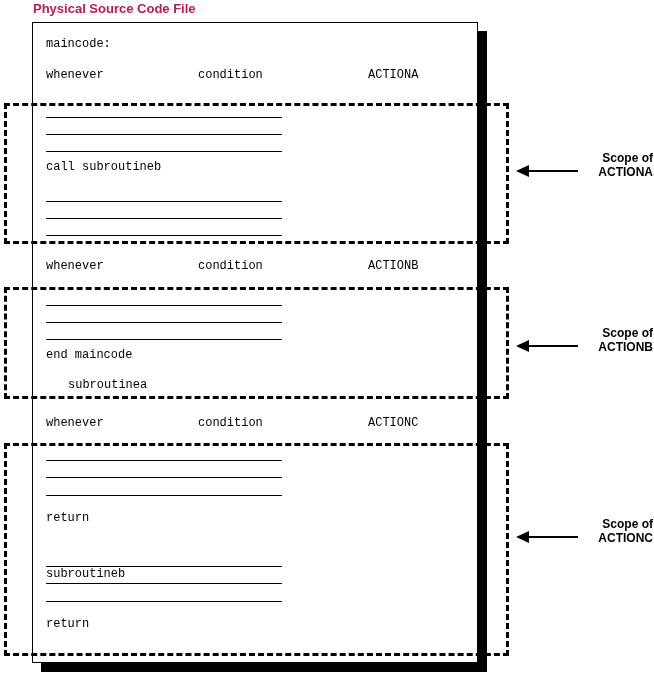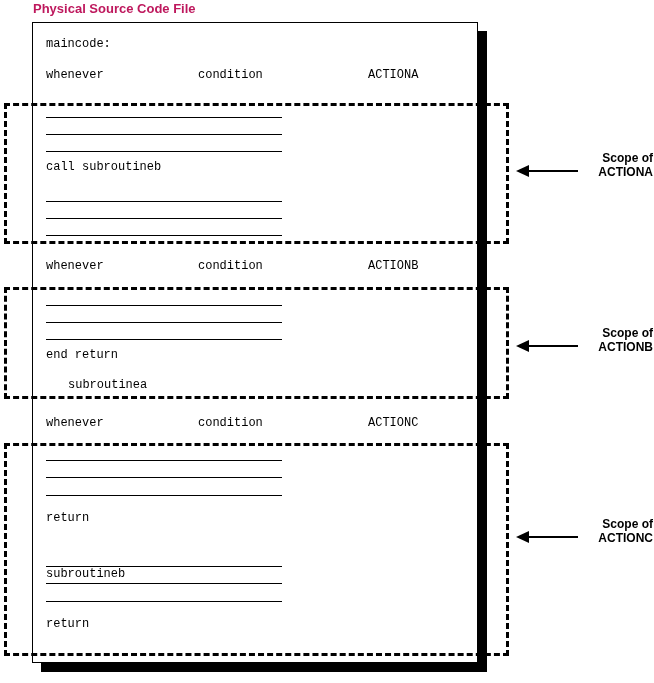--- a/index.html
+++ b/index.html
@@ -77,21 +77,21 @@
 
   <div id="code-layer">
       <div class="code-line code-col-a" style="top: 38px;">maincode:</div>
       <div class="code-line code-col-a" style="top: 69px;">whenever</div>
       <div class="code-line code-col-b" style="top: 69px;">condition</div>
       <div class="code-line code-col-c" style="top: 69px;">ACTIONA</div>
       <div class="code-line code-col-a" style="top: 161px;">call subroutineb</div>
       <div class="code-line code-col-a" style="top: 260px;">whenever</div>
       <div class="code-line code-col-b" style="top: 260px;">condition</div>
       <div class="code-line code-col-c" style="top: 260px;">ACTIONB</div>
-      <div class="code-line code-col-a" style="top: 349px;">end return</div>
+      <div class="code-line code-col-a" style="top: 349px;">end maincode</div>
       <div class="code-line code-col-a" style="top: 379px; margin-left: 22px;">subroutinea</div>
       <div class="code-line code-col-a" style="top: 417px;">whenever</div>
       <div class="code-line code-col-b" style="top: 417px;">condition</div>
       <div class="code-line code-col-c" style="top: 417px;">ACTIONC</div>
       <div class="code-line code-col-a" style="top: 512px;">return</div>
       <div class="code-line code-col-a" style="top: 568px;">subroutineb</div>
       <div class="code-line code-col-a" style="top: 618px;">return</div>
       <div class="rule" style="top: 117px;"></div>
       <div class="rule" style="top: 134px;"></div>
       <div class="rule" style="top: 151px;"></div>

